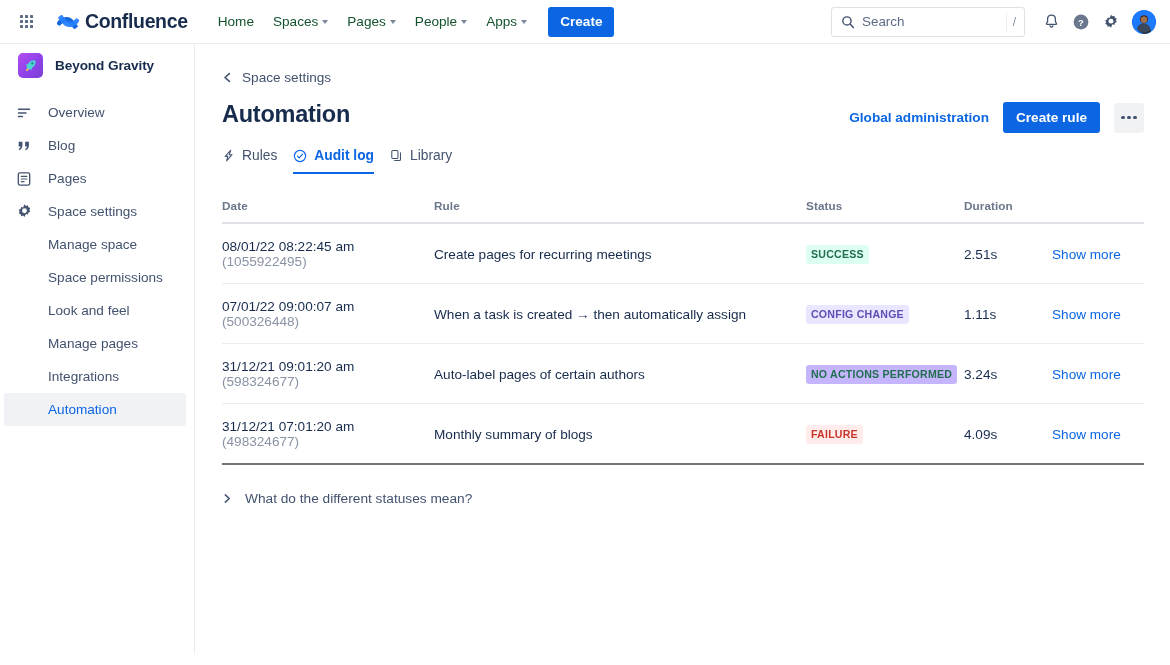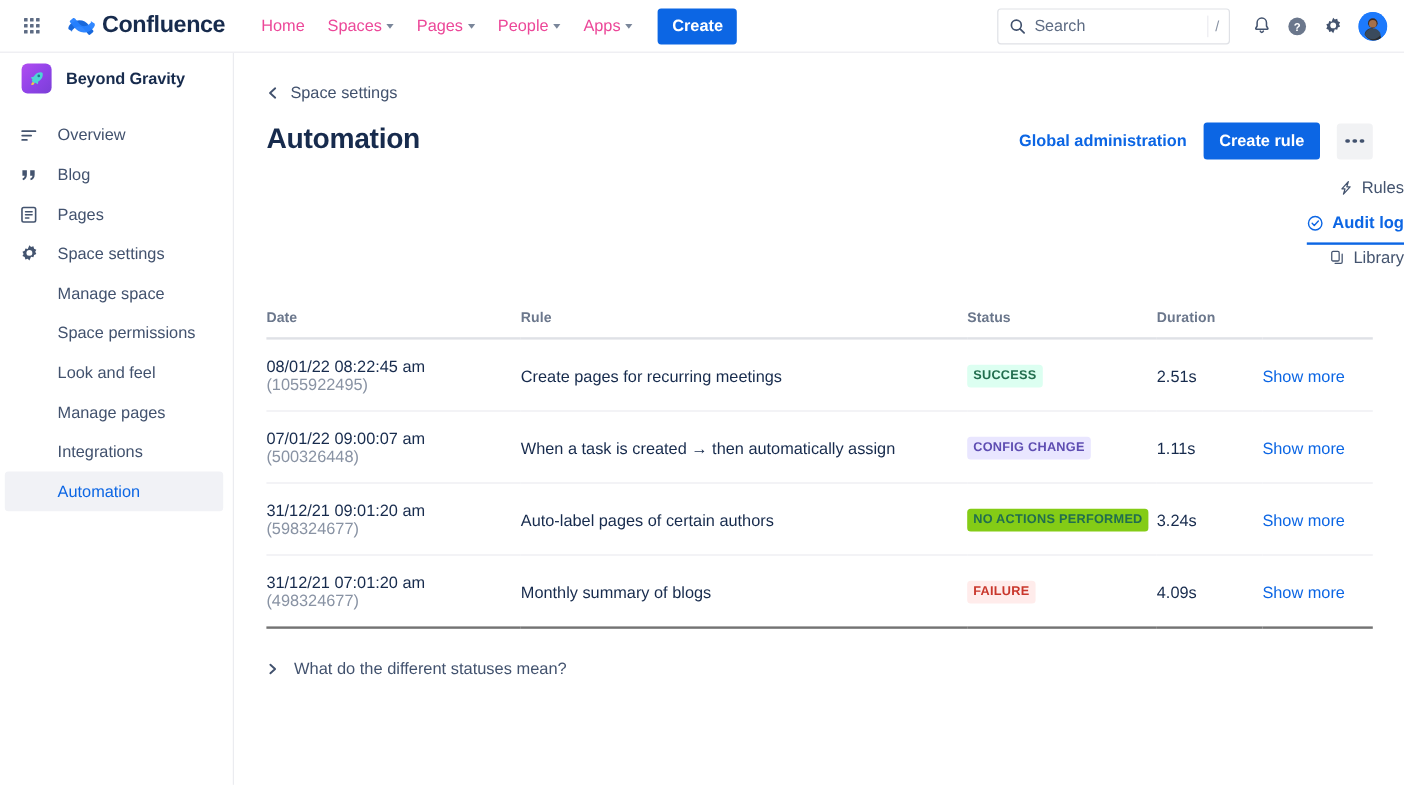--- a/index.html
+++ b/index.html
@@ -43,21 +43,21 @@
   .brand-mark { width: 22px; height: 22px; display: block; flex: none; }
   .brand-name {
     font-size: 19.5px; font-weight: 600; color: #172b4d;
     letter-spacing: -0.35px; white-space: nowrap;
   }
 
   .navlinks { display: flex; align-items: center; margin-left: 16px; gap: 1px; }
   .navitem {
     display: flex; align-items: center; gap: 4px;
     height: 32px; padding: 0 9px; border-radius: 3px;
-    font-size: 13.6px; color: #ec4899; cursor: pointer;
+    font-size: 13.6px; color: #14532d; cursor: pointer;
     white-space: nowrap;
   }
   .caret {
     width: 0; height: 0; display: inline-block;
     border-left: 3.5px solid transparent;
     border-right: 3.5px solid transparent;
     border-top: 4px solid #7a869a;
     margin-top: 1px;
   }
   .create-btn {
@@ -168,24 +168,23 @@
   }
   .more-btn {
     width: 30px; height: 30px; border-radius: 3px;
     background: #f1f2f4;
     display: flex; align-items: center; justify-content: center;
     gap: 2.5px; cursor: pointer; border: none;
   }
   .more-btn i { width: 3.5px; height: 3.5px; border-radius: 50%; background: #42526e; display: block; }
 
   .tabs {
-    display: flex; align-items: flex-end; gap: 4px;
+    display: flex; align-items: flex-end; gap: 16px;
     margin: 20px 0 0 26px;
     position: relative;
-    flex-direction: column;
   }
   .tab {
     display: flex; align-items: center; gap: 7px;
     padding-bottom: 9px; cursor: pointer;
     border-bottom: 2px solid transparent;
     margin-bottom: -1px;
   }
   .tab-label { font-size: 13.8px; color: #44546f; white-space: nowrap; }
   .tab.active { border-bottom-color: #0c66e4; }
   .tab.active .tab-label { color: #0c66e4; font-weight: 600; }
@@ -487,21 +486,21 @@
             <span class="show-more">Show more</span>
           </td>
         </tr>
         <tr>
           <td class="col-date">
             <span>31/12/21 09:01:20 am</span>
             <span class="date-id">(598324677)</span>
           </td>
           <td class="col-rule">Auto-label pages of certain authors</td>
           <td class="col-status">
-            <span class="badge" style="background: #84cc16; color: rgb(33, 110, 78);">NO ACTIONS PERFORMED</span>
+            <span class="badge" style="background: #c4b5fd; color: rgb(33, 110, 78);">NO ACTIONS PERFORMED</span>
           </td>
           <td class="col-duration">3.24s</td>
           <td class="col-action">
             <span class="show-more">Show more</span>
           </td>
         </tr>
         <tr>
           <td class="col-date">
             <span>31/12/21 07:01:20 am</span>
             <span class="date-id">(498324677)</span>

